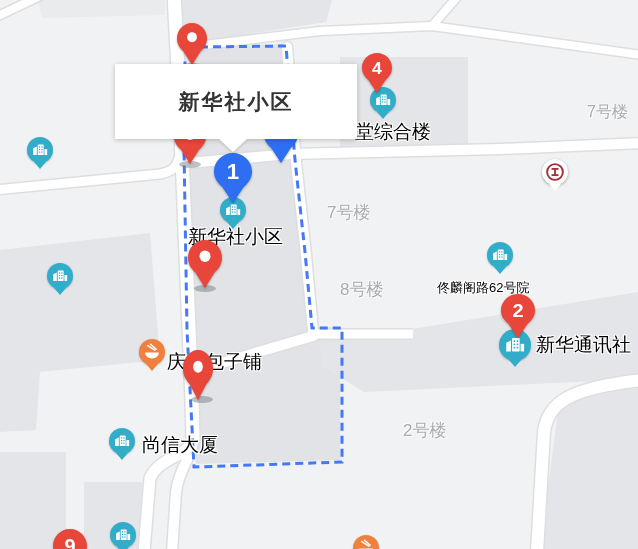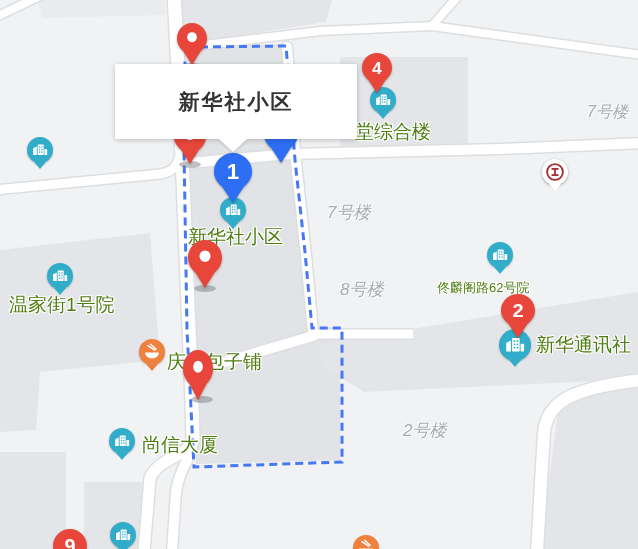--- a/index.html
+++ b/index.html
@@ -4,23 +4,23 @@
 <style>
   html,body{margin:0;padding:0;background:#fff;}
   #map{position:relative;width:638px;height:549px;overflow:hidden;
        font-family:"Liberation Sans","DejaVu Sans",sans-serif;background:#f1f2f3;}
   #basemap{position:absolute;left:0;top:0;z-index:0;}
   #marker-layer{position:absolute;left:0;top:0;width:100%;height:100%;z-index:1;}
 
   .map-label{position:absolute;white-space:nowrap;font-weight:500;
     text-shadow:-1px -1px 0 #fff,1px -1px 0 #fff,-1px 1px 0 #fff,1px 1px 0 #fff,0 0 3px #fff;
     z-index:10;}
-  .map-label.dark{color:#4d7c0f;}
+  .map-label.dark{color:#000000;}
   .map-label.gray{color:#a7abb0;font-weight:400;
-    text-shadow:-1px -1px 0 rgba(255,255,255,.8),1px 1px 0 rgba(255,255,255,.8);font-style:italic;}
+    text-shadow:-1px -1px 0 rgba(255,255,255,.8),1px 1px 0 rgba(255,255,255,.8);}
 
   .pin-shadow{position:absolute;width:22px;height:7px;border-radius:50%;
     background:rgba(110,118,125,.45);z-index:12;}
 
   .poi{position:absolute;z-index:15;}
   .poi .bubble{position:absolute;left:0;top:0;width:100%;height:100%;border-radius:50%;
     box-shadow:0 1px 2px rgba(0,0,0,.25);display:flex;align-items:center;justify-content:center;}
   .poi .tail{position:absolute;left:50%;bottom:-6px;transform:translateX(-50%);
     width:0;height:0;border-left:6px solid transparent;border-right:6px solid transparent;}
   .poi svg{display:block;}
@@ -84,21 +84,20 @@
       <path d="M287 47 L296 162 L306 255 L313 331" stroke-width="10"></path>
       <path d="M311 334 L413 334" stroke-width="9" stroke-linecap="butt"></path>
       <path d="M189 373 L255 353 L313 336" stroke-width="10"></path>
       <path d="M642 380 C570 388 548 402 544 432 L537 552" stroke-width="12"></path>
     </g>
 
     <path d="M200 47 L286 46 L295 160 L305 252 L312 328 L342 328 L342 462 L194 467 L187 330 L184 150 L185 60" fill="none" stroke="#4677f5" stroke-width="3" stroke-dasharray="8 5" stroke-linejoin="miter"></path>
   </svg>
 
   <div id="marker-layer">
-      <div class="map-label dark" style="left: 9px; top: 292px; font-size: 19px;">温家街1号院</div>
       <div class="map-label dark" style="left: 188px; top: 224px; font-size: 19px;">新华社小区</div>
       <div class="map-label dark" style="left: 355px; top: 119px; font-size: 19px;">堂综合楼</div>
       <div class="map-label dark" style="left: 437px; top: 279px; font-size: 13px;">佟麟阁路62号院</div>
       <div class="map-label dark" style="left: 536px; top: 332px; font-size: 19px;">新华通讯社</div>
       <div class="map-label dark" style="left: 142px; top: 432px; font-size: 19px;">尚信大厦</div>
       <div class="map-label dark" style="left: 167px; top: 349px; font-size: 19px;">庆丰包子铺</div>
       <div class="map-label gray" style="left: 587px; top: 102px; font-size: 16px;">7号楼</div>
       <div class="map-label gray" style="left: 327px; top: 201px; font-size: 17px;">7号楼</div>
       <div class="map-label gray" style="left: 340px; top: 278px; font-size: 17px;">8号楼</div>
       <div class="map-label gray" style="left: 403px; top: 419px; font-size: 17px;">2号楼</div>

